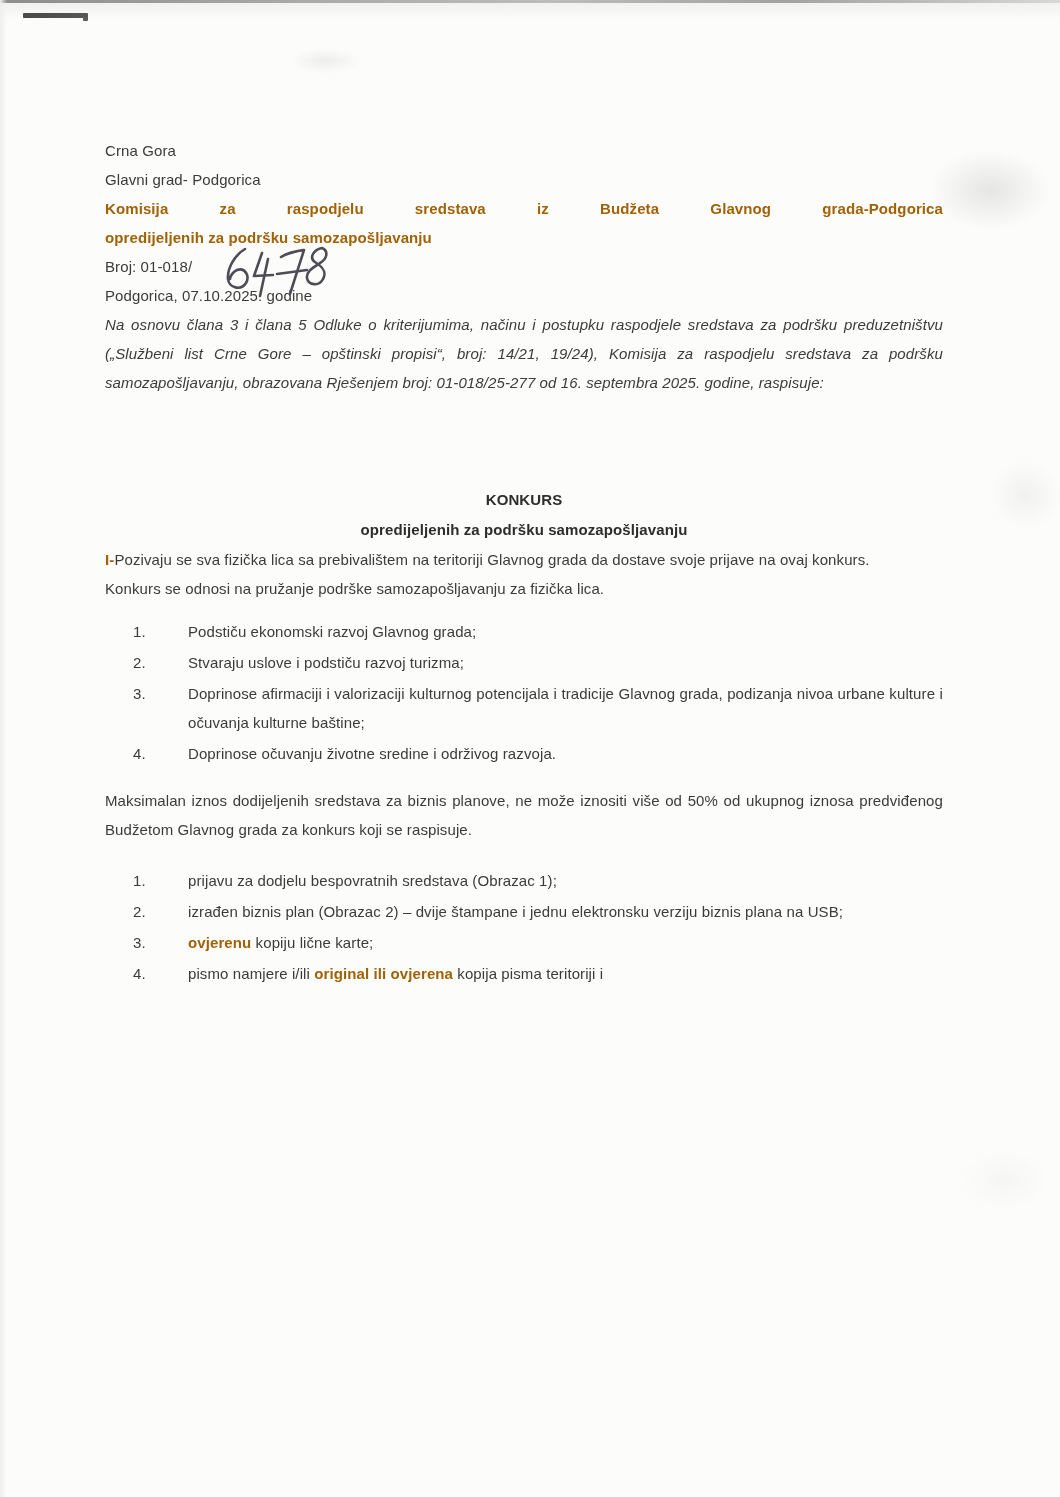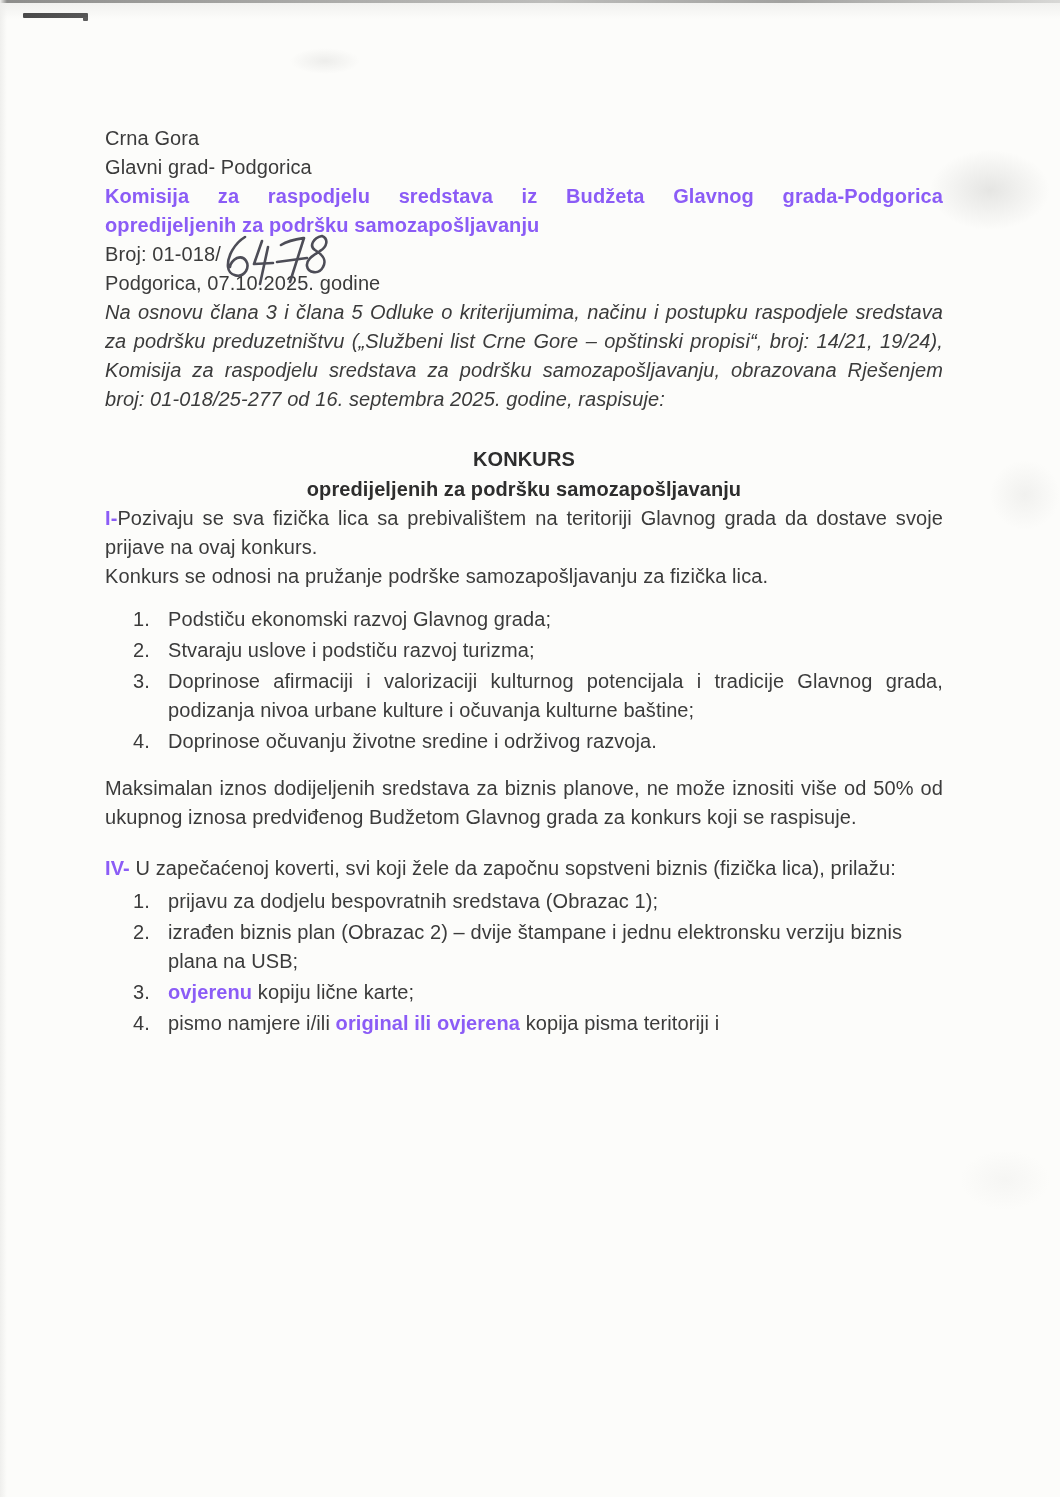--- a/index.html
+++ b/index.html
@@ -42,48 +42,48 @@
   .sm3{left:990px;top:460px;width:70px;height:70px;
        background:radial-gradient(closest-side,rgba(190,190,188,.18),rgba(190,190,188,0));}
   .sm4{left:960px;top:1150px;width:90px;height:60px;
        background:radial-gradient(closest-side,rgba(200,200,198,.12),rgba(200,200,198,0));}
   .edge-left{
     position:absolute;left:0;top:0;width:7px;height:100%;
     background:linear-gradient(90deg,#efefed,rgba(252,252,250,0));
   }
   
   .content{
-    position:absolute;left:105px;top:124px;width:838px;
-    font-size:20px;line-height:29px;color:#3b3b3b;
+    position:absolute;left:105px;top:136px;width:838px;
+    font-size:15px;line-height:29px;color:#3b3b3b;
     letter-spacing:.1px;
   }
   .content p{margin:0;}
-  b,.b{font-weight:bold;color:#8b5cf6;}
+  b,.b{font-weight:bold;color:#a16207;}
   .justify{text-align:justify;}
   .justify-force{text-align:justify;text-align-last:justify;}
   .number-line{position:relative;height:29px;}
   .handwriting{
     position:absolute;left:114px;top:-10px;width:120px;height:58px;
   }
   .handwriting svg{display:block;width:120px;height:58px;}
   .sr{
     position:absolute;width:1px;height:1px;overflow:hidden;
     clip:rect(0 0 0 0);white-space:nowrap;
   }
   .intro{margin-top:30px;font-style:italic;}
-  .title-block{margin-top:30px;text-align:center;font-weight:bold;color:#2d2d2d;line-height:30px;}
+  .title-block{margin-top:88px;text-align:center;font-weight:bold;color:#2d2d2d;line-height:30px;}
   .s1p1{margin-top:30px;}
   .s1p2{margin-top:25px;}
   .sec2{margin-top:14px;}
   .sec3{margin-top:18px;}
   .sec4{margin-top:22px;}
   .olist{margin-top:4px;}
   .li{display:flex;margin:2px 0;}
   .num{flex:none;margin-left:28px;width:35px;}
-  .litext{flex:1;}
+  .litext{flex:1;margin-left:20px;}
   .amount{margin-left:6px;}
 </style>
 </head>
 <body>
 
 <div class="page">
 
   <div class="scan-topline"></div>
   <div class="scan-topband"></div>
   <div class="edge-left"></div>
@@ -145,21 +145,20 @@
             <span class="litext">Doprinose očuvanju životne sredine i održivog razvoja.</span>
           </div>
       </div>
     </div>
 
     <div class="sec3">
       <p class="justify">Maksimalan iznos dodijeljenih sredstava za biznis planove, ne može iznositi više od 50% od ukupnog iznosa predviđenog Budžetom Glavnog grada za konkurs koji se raspisuje.</p>
     </div>
 
     <div class="sec4">
-      <p><b>IV-</b> <span>U zapečaćenoj koverti, svi koji žele da započnu sopstveni biznis (fizička lica), prilažu:</span></p>
       <div class="olist">
         <div class="li">
             <span class="num">1.</span>
             <span class="litext"><span>prijavu za dodjelu bespovratnih sredstava (Obrazac 1);</span><b></b><span></span></span>
           </div>
         <div class="li">
             <span class="num">2.</span>
             <span class="litext"><span>izrađen biznis plan (Obrazac 2) – dvije štampane i jednu elektronsku verziju biznis plana na USB;</span><b></b><span></span></span>
           </div>
         <div class="li">

